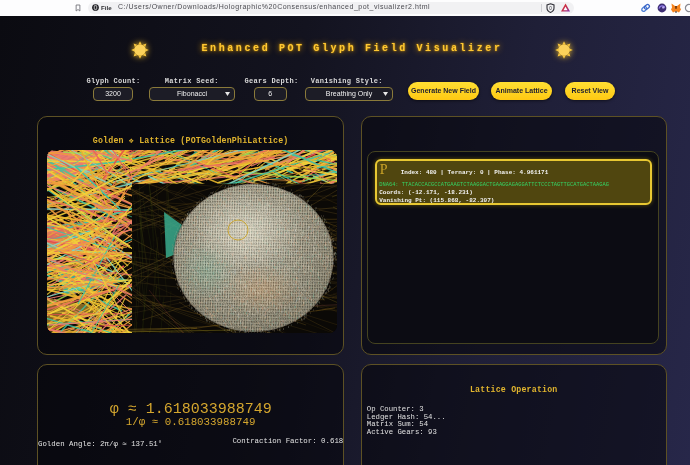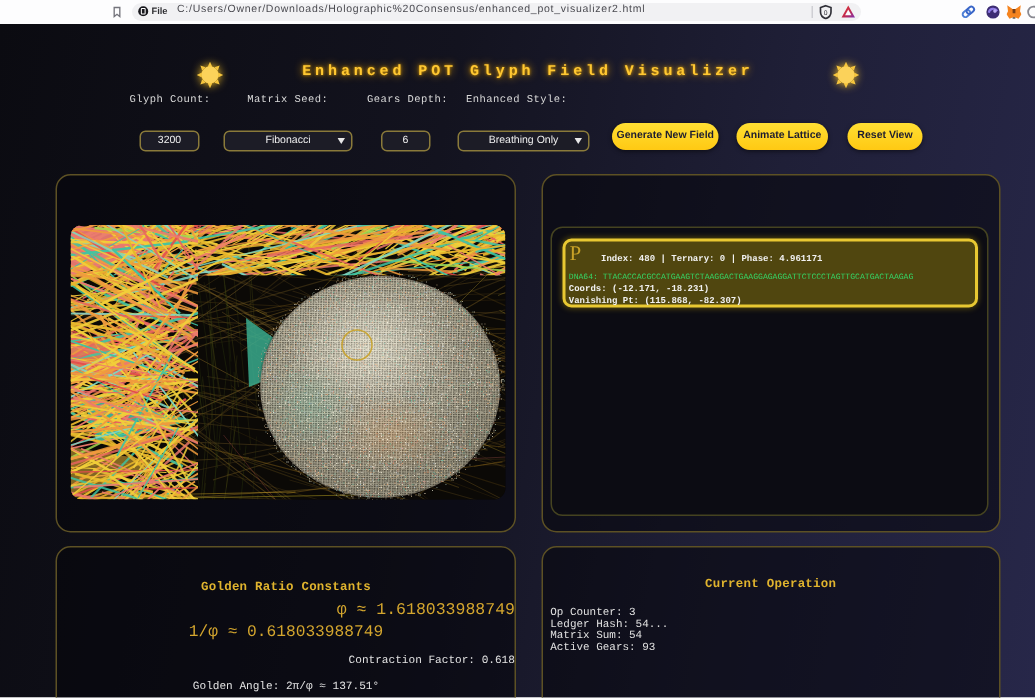--- a/index.html
+++ b/index.html
@@ -6,21 +6,21 @@
 .abs{position:absolute}
 
 #bar{position:absolute;left:0;top:0;width:690px;height:16px;background:#fdfdfe;border-bottom:1px solid #e2e2e6}
 #pill{position:absolute;left:88px;top:2px;width:486px;height:12px;background:#f1f1f3;border-radius:6px}
 .bartxt{font-family:"Liberation Sans",sans-serif;color:#3a3a3f}
 
 #page{position:absolute;left:0;top:16px;width:690px;height:449px;
  background:linear-gradient(100deg,#0b0b11 0%,#13131f 40%,#1f1f37 70%,#272749 100%)}
 .panel{position:absolute;border:1px solid #5d5124;border-radius:10px;background:rgba(6,6,11,0.55)}
 .hdr{position:absolute;width:100%;text-align:center;color:#e0b42e;font-weight:bold;font-size:8.3px;letter-spacing:0.17px;white-space:pre}
-.lbl{position:absolute;color:#d9d9d9;font-weight:normal;font-size:7px;letter-spacing:0.3px;white-space:pre;top:47px}
+.lbl{position:absolute;color:#d9d9d9;font-weight:bold;font-size:7px;letter-spacing:0.3px;white-space:pre;top:61px}
 .ctl{position:absolute;box-sizing:border-box;height:14.5px;background:#1c1c26;border:1px solid #8a7a3a;border-radius:4px;
  color:#f0f0f0;font-family:"Liberation Sans",sans-serif;font-size:7px;text-align:center;line-height:12.5px}
 .btn{position:absolute;box-sizing:border-box;height:17.4px;top:66.4px;border-radius:9px;
  background:linear-gradient(180deg,#ffdf33,#ffc913);color:#1d1d30;font-family:"Liberation Sans",sans-serif;
  font-weight:bold;font-size:7px;text-align:center;line-height:17.4px;box-shadow:0 1px 3px rgba(0,0,0,.5)}
 .arrow{position:absolute;top:5px;width:5px;height:4px;}
 </style></head>
 <body>
 
 <div id="bar">
@@ -106,31 +106,32 @@
 
  <div class="lbl" style="left:86.4px">Glyph Count:</div>
  <div class="ctl" style="left:93px;top:70.5px;width:40px">3200</div>
  <div class="lbl" style="left:164.8px">Matrix Seed:</div>
  <div class="ctl" style="left:149px;top:70.5px;width:86px">Fibonacci</div>
  <svg class="arrow" style="left:225px;top:75.5px" viewBox="0 0 10 8" width="5" height="4">
       <path d="M0 0h10L5 8z" fill="#e8e8e8"></path>
     </svg>
  <div class="lbl" style="left:244.6px">Gears Depth:</div>
  <div class="ctl" style="left:254px;top:70.5px;width:32.5px">6</div>
- <div class="lbl" style="left:310.7px">Enhanced Style:</div>
+ <div class="lbl" style="left:310.7px">Vanishing Style:</div>
  <div class="ctl" style="left:305px;top:70.5px;width:88px">Breathing Only</div>
  <svg class="arrow" style="left:383px;top:75.5px" viewBox="0 0 10 8" width="5" height="4">
       <path d="M0 0h10L5 8z" fill="#e8e8e8"></path>
     </svg>
 
  <div class="btn" style="left:408px;width:71px">Generate New Field</div>
  <div class="btn" style="left:491px;width:61px">Animate Lattice</div>
  <div class="btn" style="left:565px;width:50px">Reset View</div>
 
  <div class="panel" style="left:37px;top:100px;width:305.3px;height:237px">
+   <div class="hdr" style="top:17.5px">Golden ❖ Lattice (POTGoldenPhiLattice)</div>
    <div class="abs" style="left:8.5px;top:33px;width:290px;height:183px;border-radius:8px;overflow:hidden;background:#0b0906"><svg width="290" height="183" viewBox="0 0 290 183">
           <rect x="0" y="0" width="290" height="183" fill="#0b0906"></rect>
           <g>
             <line x1="175" y1="5" x2="293" y2="-44" stroke="#6b541c" stroke-width="0.7" opacity="0.51"></line>
             <line x1="-2" y1="77" x2="68" y2="48" stroke="#8a6a24" stroke-width="0.6" opacity="0.41"></line>
             <line x1="199" y1="128" x2="357" y2="117" stroke="#56431a" stroke-width="0.7" opacity="0.22"></line>
             <line x1="228" y1="128" x2="353" y2="62" stroke="#56431a" stroke-width="0.4" opacity="0.35"></line>
             <line x1="85" y1="63" x2="186" y2="-12" stroke="#806328" stroke-width="0.6" opacity="0.54"></line>
             <line x1="91" y1="101" x2="332" y2="141" stroke="#56431a" stroke-width="0.6" opacity="0.45"></line>
             <line x1="-15" y1="42" x2="93" y2="-31" stroke="#7a5a18" stroke-width="0.7" opacity="0.35"></line>
@@ -1142,27 +1143,26 @@
        <div class="abs" style="left:3px;top:1.5px;font-family:'Liberation Serif',serif;font-size:14px;color:#c9a227">P</div>
        <div class="abs" style="left:24px;top:8px;font-size:6px;font-weight:bold;color:#f2f2f2;letter-spacing:0;white-space:pre">Index: 480 | Ternary: 0 | Phase: 4.961171</div>
        <div class="abs" style="left:2.5px;top:21.5px;font-size:5.4px;color:#35d465;white-space:pre">DNA64: TTACACCACGCCATGAAGTCTAAGGACTGAAGGAGAGGATTCTCCCTAGTTGCATGACTAAGAG</div>
        <div class="abs" style="left:2.5px;top:28.6px;font-size:6px;font-weight:bold;color:#f2f2f2;white-space:pre">Coords: (-12.171, -18.231)</div>
        <div class="abs" style="left:2.5px;top:36px;font-size:6px;font-weight:bold;color:#f2f2f2;white-space:pre">Vanishing Pt: (115.868, -82.307)</div>
      </div>
    </div>
  </div>
 
  <div class="panel" style="left:37px;top:348px;width:305.3px;height:120px">
-   <div class="hdr" style="top:22px">Golden Ratio Constants</div>
-   <div class="abs" style="top:36.3px;width:100%;text-align:right;font-size:11px;color:#d4a62e;white-space:pre">φ ≈ 1.618033988749</div>
+   <div class="abs" style="top:36.3px;width:100%;text-align:center;font-size:15px;color:#d4a62e;white-space:pre">φ ≈ 1.618033988749</div>
    <div class="abs" style="top:51.2px;width:100%;text-align:center;font-size:10.8px;color:#d4a62e;white-space:pre">1/φ ≈ 0.618033988749</div>
-   <div class="abs" style="top:89px;width:100%;text-align:center;font-size:7.4px;color:#e2e2e2;white-space:pre">Golden Angle: 2π/φ ≈ 137.51°</div>
+   <div class="abs" style="top:75px;width:100%;font-size:7.4px;color:#e2e2e2;white-space:pre">Golden Angle: 2π/φ ≈ 137.51°</div>
    <div class="abs" style="top:72px;width:100%;text-align:right;font-size:7.4px;color:#e2e2e2;white-space:pre">Contraction Factor: 0.618</div>
  </div>
 
  <div class="panel" style="left:360.5px;top:348px;width:304.5px;height:120px">
-   <div class="hdr" style="top:19.8px">Current Operation</div>
+   <div class="hdr" style="top:19.8px">Lattice Operation</div>
    <div class="abs" style="left:5.3px;top:41px;font-size:7.3px;color:#e0e0e0;line-height:7.72px;white-space:pre">Op Counter: 3
 Ledger Hash: 54...
 Matrix Sum: 54
 Active Gears: 93</div>
  </div>
 </div>
 
 </body></html>

